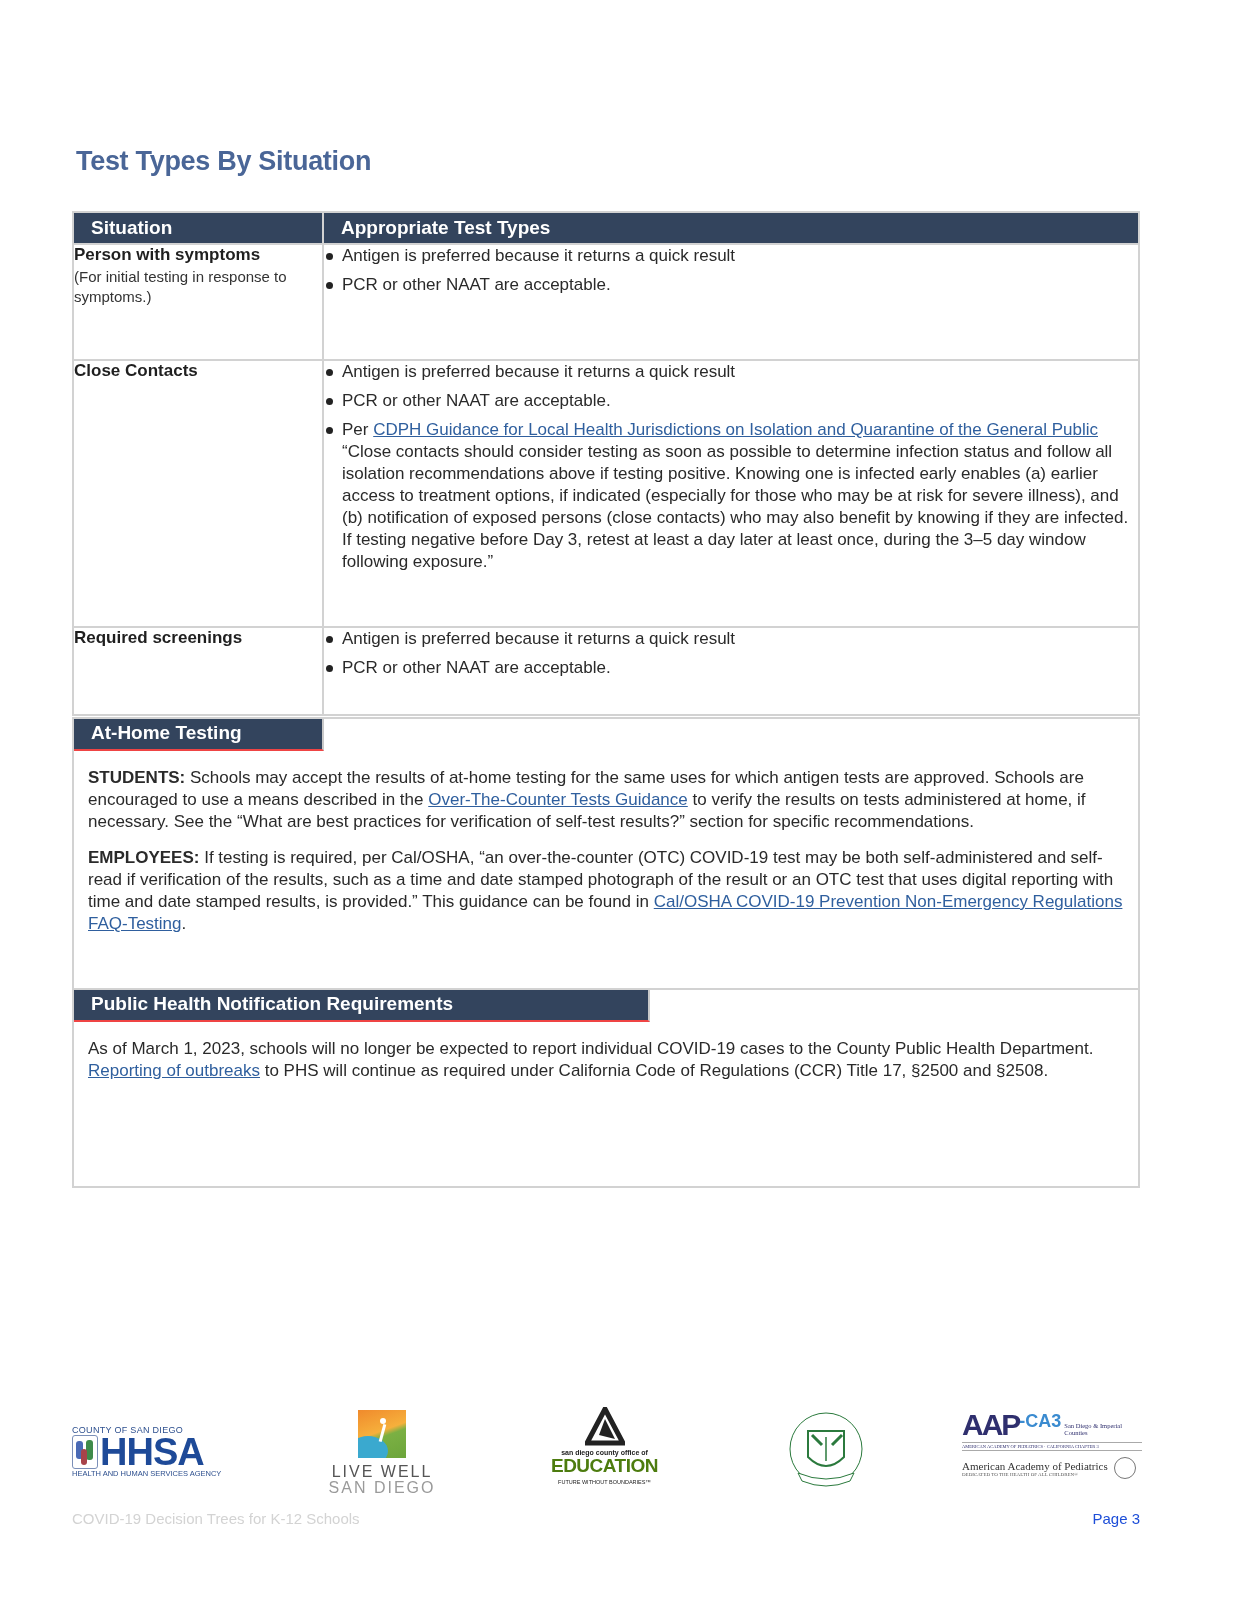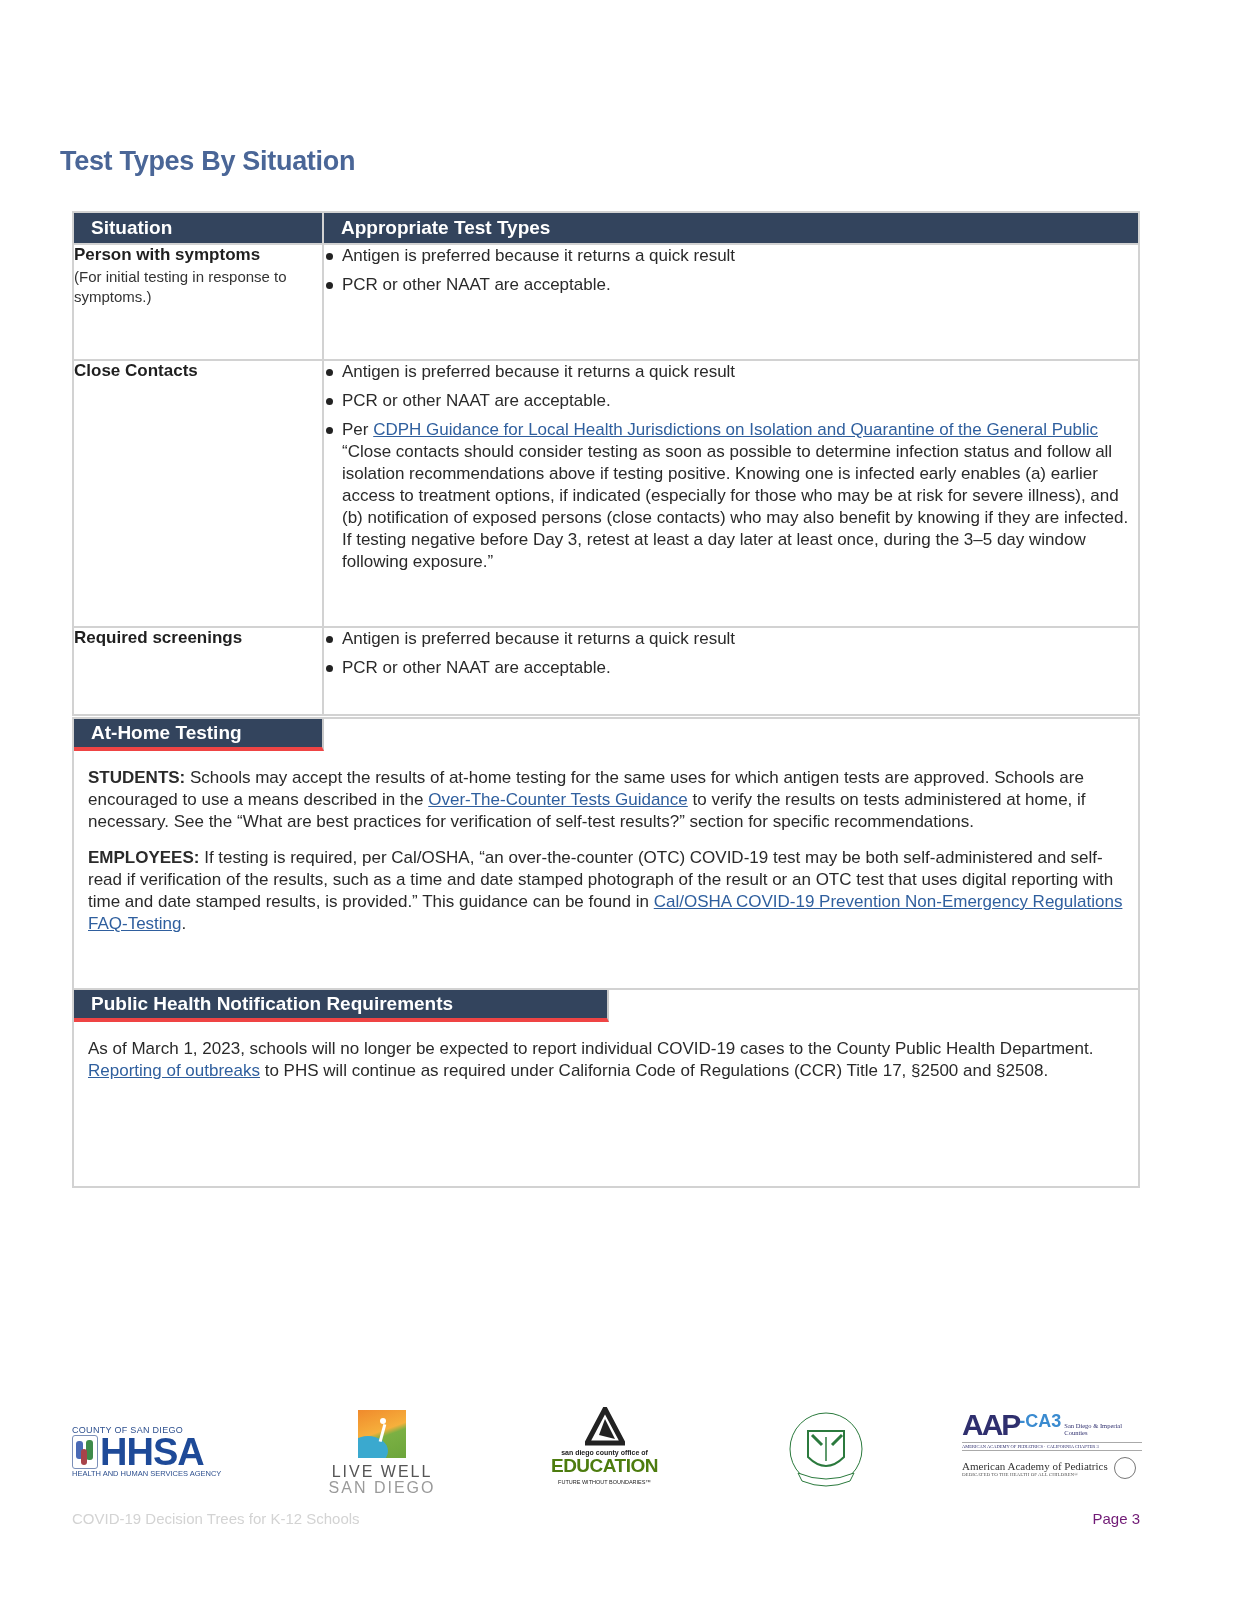--- a/index.html
+++ b/index.html
@@ -1,40 +1,40 @@
 <!DOCTYPE html>
 <html><head>
 <meta charset="utf-8">
 <style>
   html, body { margin: 0; padding: 0; background: #ffffff; }
   body { width: 1237px; height: 1600px; position: relative; font-family: "Liberation Sans", sans-serif; color: #1f1f1f; }
-  .page-title { position: absolute; left: 60px; top: 146px; font-size: 27px; font-weight: bold; color: #4a6697; letter-spacing: -0.3px; margin: 0; }
+  .page-title { position: absolute; left: 76px; top: 146px; font-size: 27px; font-weight: bold; color: #4a6697; letter-spacing: -0.3px; margin: 0; }
   a.link { color: #2f5f9e; text-decoration: underline; }
 
   .tbl { position: absolute; left: 72px; top: 211px; width: 1068px; border: 2px solid #d2d2d2; border-collapse: collapse; box-sizing: border-box; }
   .tbl td, .tbl th { border: 2px solid #d2d2d2; vertical-align: top; padding: 0; }
   .tbl th { background: #33445d; color: #ffffff; text-align: left; font-size: 19px; font-weight: bold; height: 32px; padding: 4px 17px; box-sizing: border-box; }
   .col1 { width: 250px; }
   .sit { padding: 20px 17px 0 17px; font-size: 17px; font-weight: bold; color: #1f1f1f; }
   .sit .sub { display: block; font-weight: normal; font-size: 15px; color: #333; line-height: 20px; margin-top: 2px; }
   .types { padding: 14px 17px 14px 17px; font-size: 17px; line-height: 22px; color: #2a2a2a; }
   .types ul { margin: 0; padding: 0; list-style: none; }
   .types li { position: relative; padding-left: 18px; margin-bottom: 7px; }
   .types li::before { content: ""; position: absolute; left: 2px; top: 8px; width: 7px; height: 7px; border-radius: 50%; background: #222; }
 
   .section { position: absolute; left: 72px; width: 1068px; border: 2px solid #d2d2d2; box-sizing: border-box; }
-  .sec-head { display: inline-block; background: #33445d; color: #fff; font-size: 19px; font-weight: bold; padding: 3px 17px 3px 17px; height: 32px; box-sizing: border-box; border-right: 2px solid #c9c9c9; border-bottom: 4px solid #ef4444; }
+  .sec-head { display: inline-block; background: #33445d; color: #fff; font-size: 19px; font-weight: bold; padding: 3px 17px 3px 17px; height: 32px; box-sizing: border-box; border-right: 2px solid #c9c9c9; border-bottom: 2px solid #ef4444; }
   .sec-body { padding: 16px 10px 18px 14px; font-size: 17px; line-height: 22px; color: #2a2a2a; }
   .sec-body p { margin: 0 0 14px 0; }
   .sec-body p:last-child { margin-bottom: 0; }
 
   .logos { position: absolute; top: 1405px; left: 72px; width: 1070px; height: 95px; padding-left: 16px; }
   .logo { position: absolute; }
   .footer-left { position: absolute; left: 72px; top: 1510px; font-size: 15px; color: #d3d3d3; }
-  .footer-right { position: absolute; right: 97px; top: 1510px; font-size: 15px; color: #701a75; }
+  .footer-right { position: absolute; right: 97px; top: 1510px; font-size: 15px; color: #1d4ed8; }
 </style>
 </head>
 <body>
 
 <h1 class="page-title">Test Types By Situation</h1>
 
 <table class="tbl">
   <tbody>
       <tr>
     <th class="col1">Situation</th>
@@ -80,21 +80,21 @@
 
 <div class="section" style="top:717px; height:273px;">
   <div class="sec-head" style="width:250px;">At-Home Testing</div>
   <div class="sec-body">
     <p><b>STUDENTS:</b><span> Schools may accept the results of at-home testing for the same uses for which antigen tests are approved. Schools are encouraged to use a means described in the </span><a class="link" href="#">Over-The-Counter Tests Guidance</a><span> to verify the results on tests administered at home, if necessary. See the “What are best practices for verification of self-test results?” section for specific recommendations.</span></p>
     <p><b>EMPLOYEES:</b><span> If testing is required, per Cal/OSHA, “an over-the-counter (OTC) COVID-19 test may be both self-administered and self-read if verification of the results, such as a time and date stamped photograph of the result or an OTC test that uses digital reporting with time and date stamped results, is provided.” This guidance can be found in </span><a class="link" href="#">Cal/OSHA COVID-19 Prevention Non-Emergency Regulations FAQ-Testing</a><span>.</span></p>
   </div>
 </div>
 
 <div class="section" style="top:988px; height:200px;">
-  <div class="sec-head" style="width:535px;">Public Health Notification Requirements</div>
+  <div class="sec-head" style="width:576px;">Public Health Notification Requirements</div>
   <div class="sec-body">
     <p><span>As of March 1, 2023, schools will no longer be expected to report individual COVID-19 cases to the County Public Health Department.  </span><a class="link" href="#">Reporting of outbreaks</a><span> to PHS will continue as required under California Code of Regulations (CCR) Title 17, §2500 and §2508.</span></p>
   </div>
 </div>
 
 <div class="logos">
 
   <div class="logo" style="left:0; top:20px; width:175px; height:60px;">
     <div style="font-size:9px; color:#2d4f8e; letter-spacing:0.3px;">COUNTY OF SAN DIEGO</div>
     <div style="display:flex; align-items:flex-end;">

